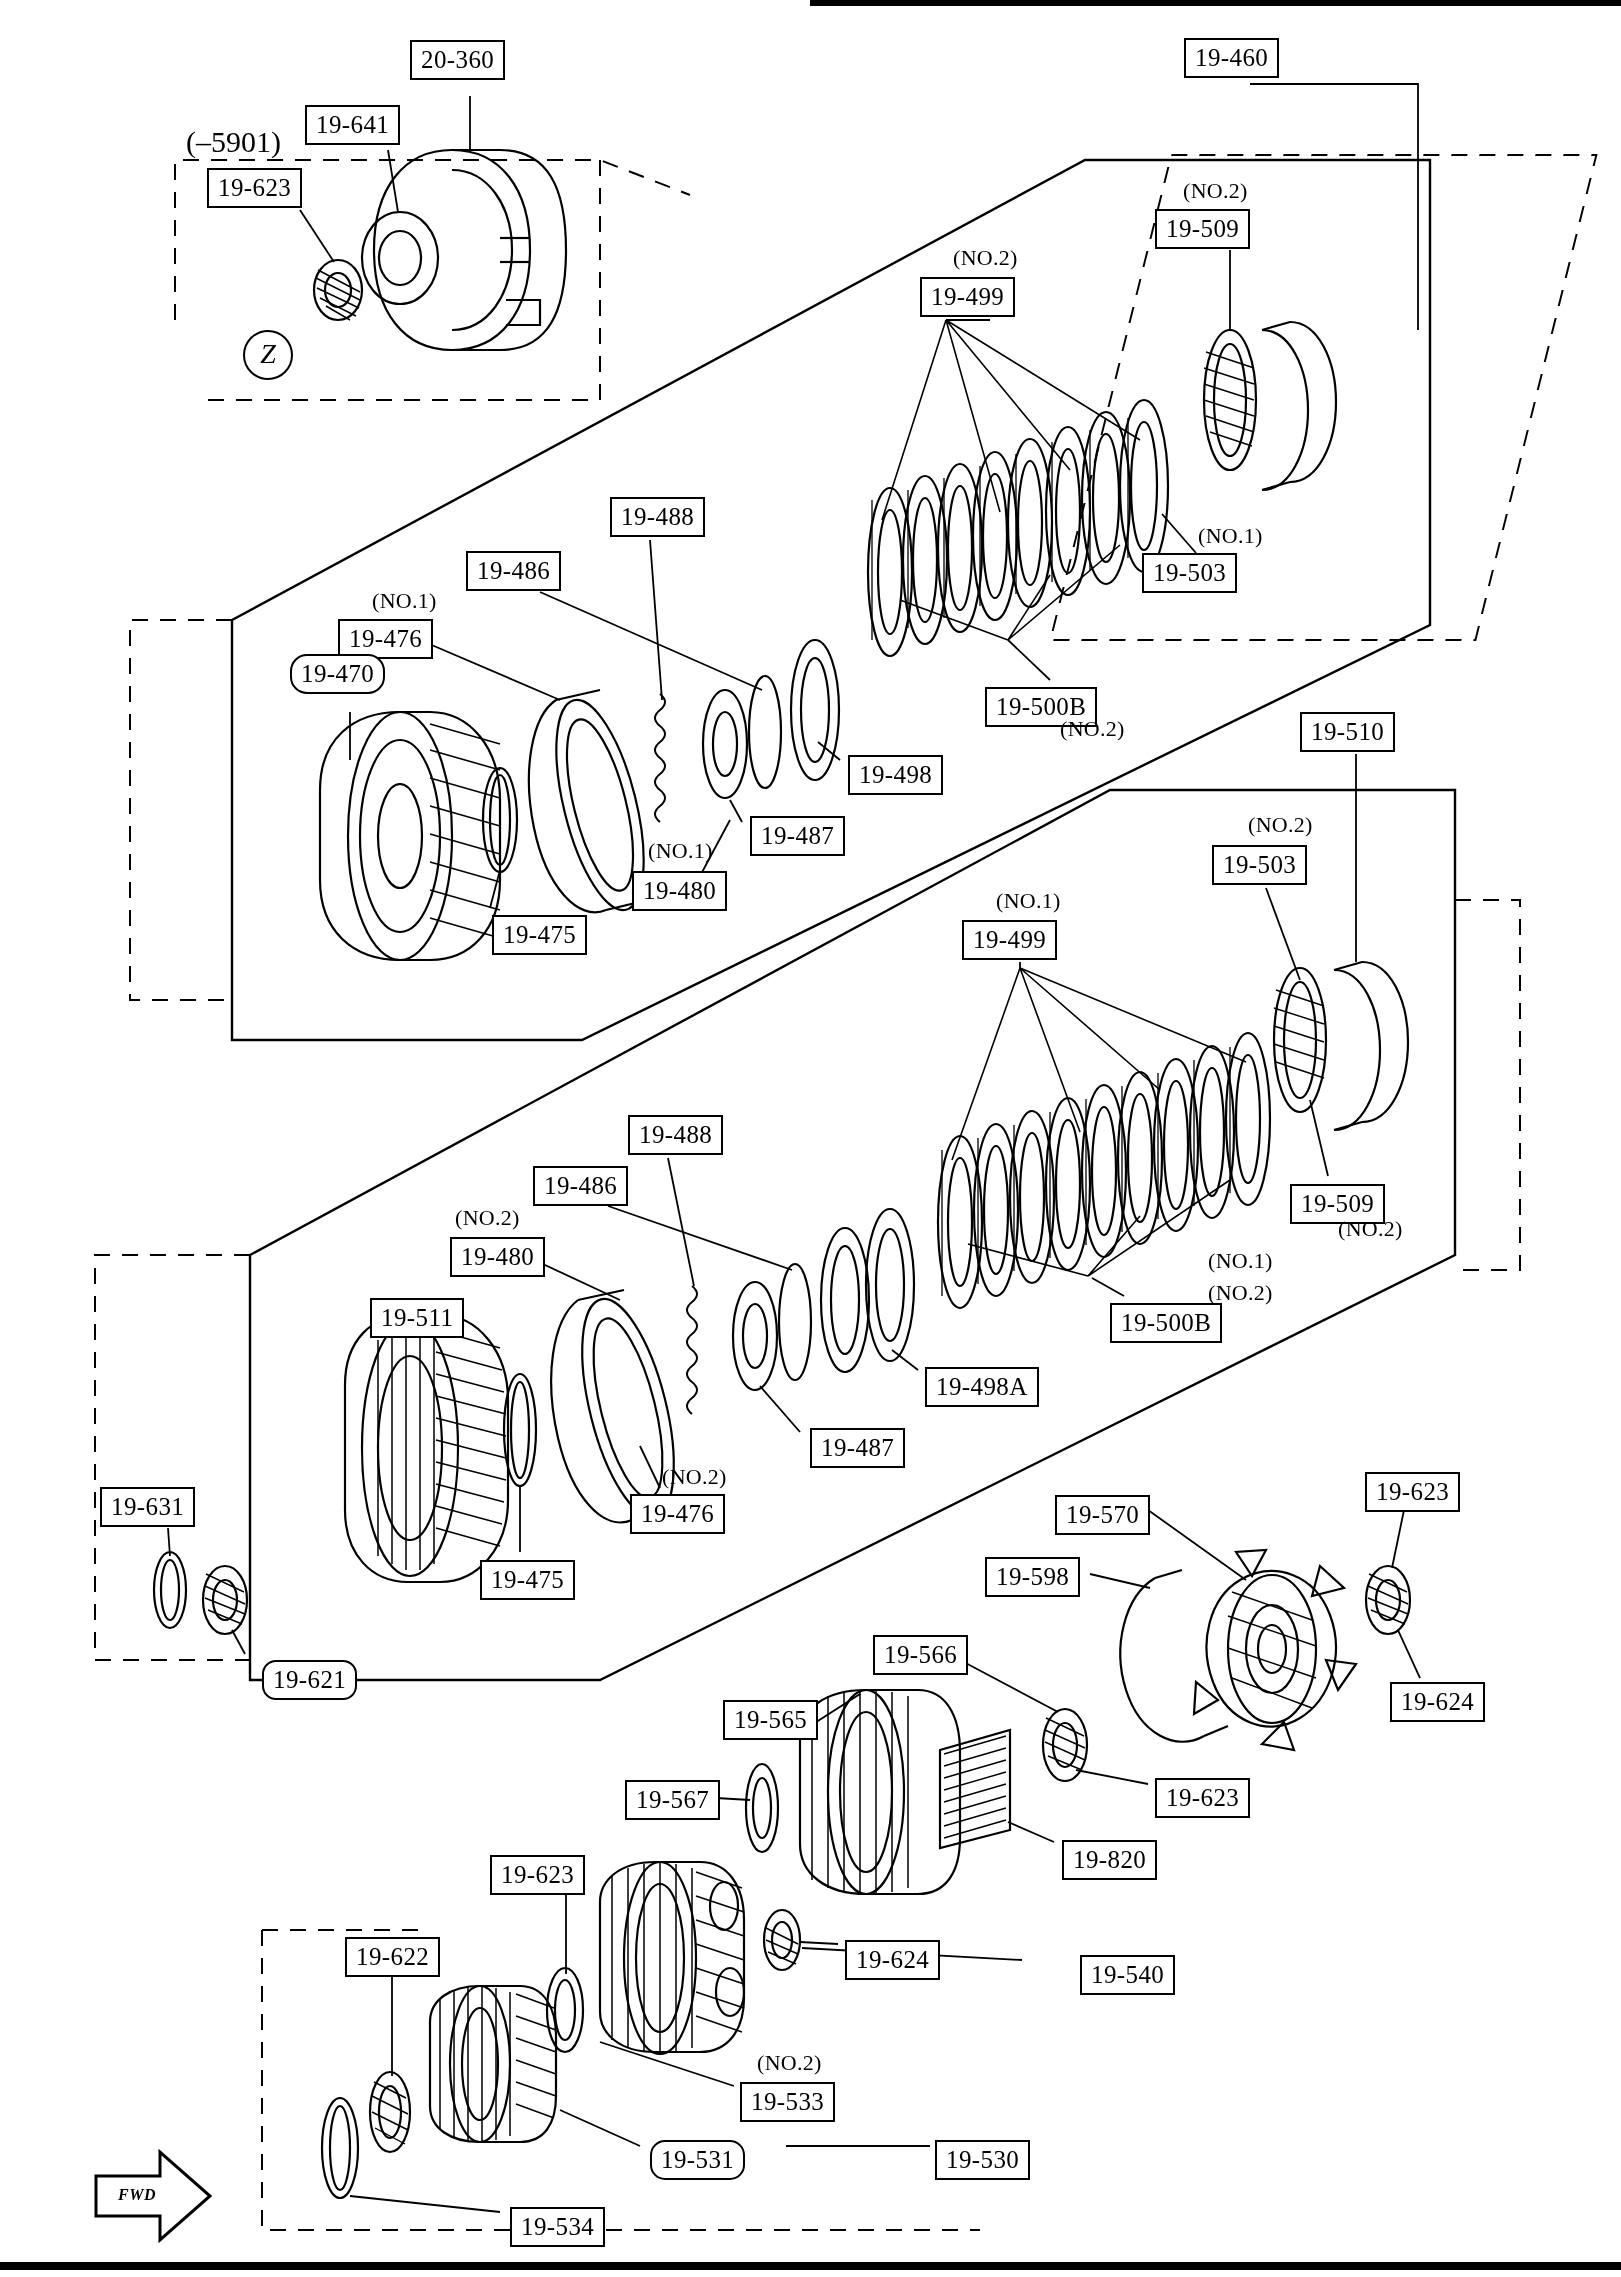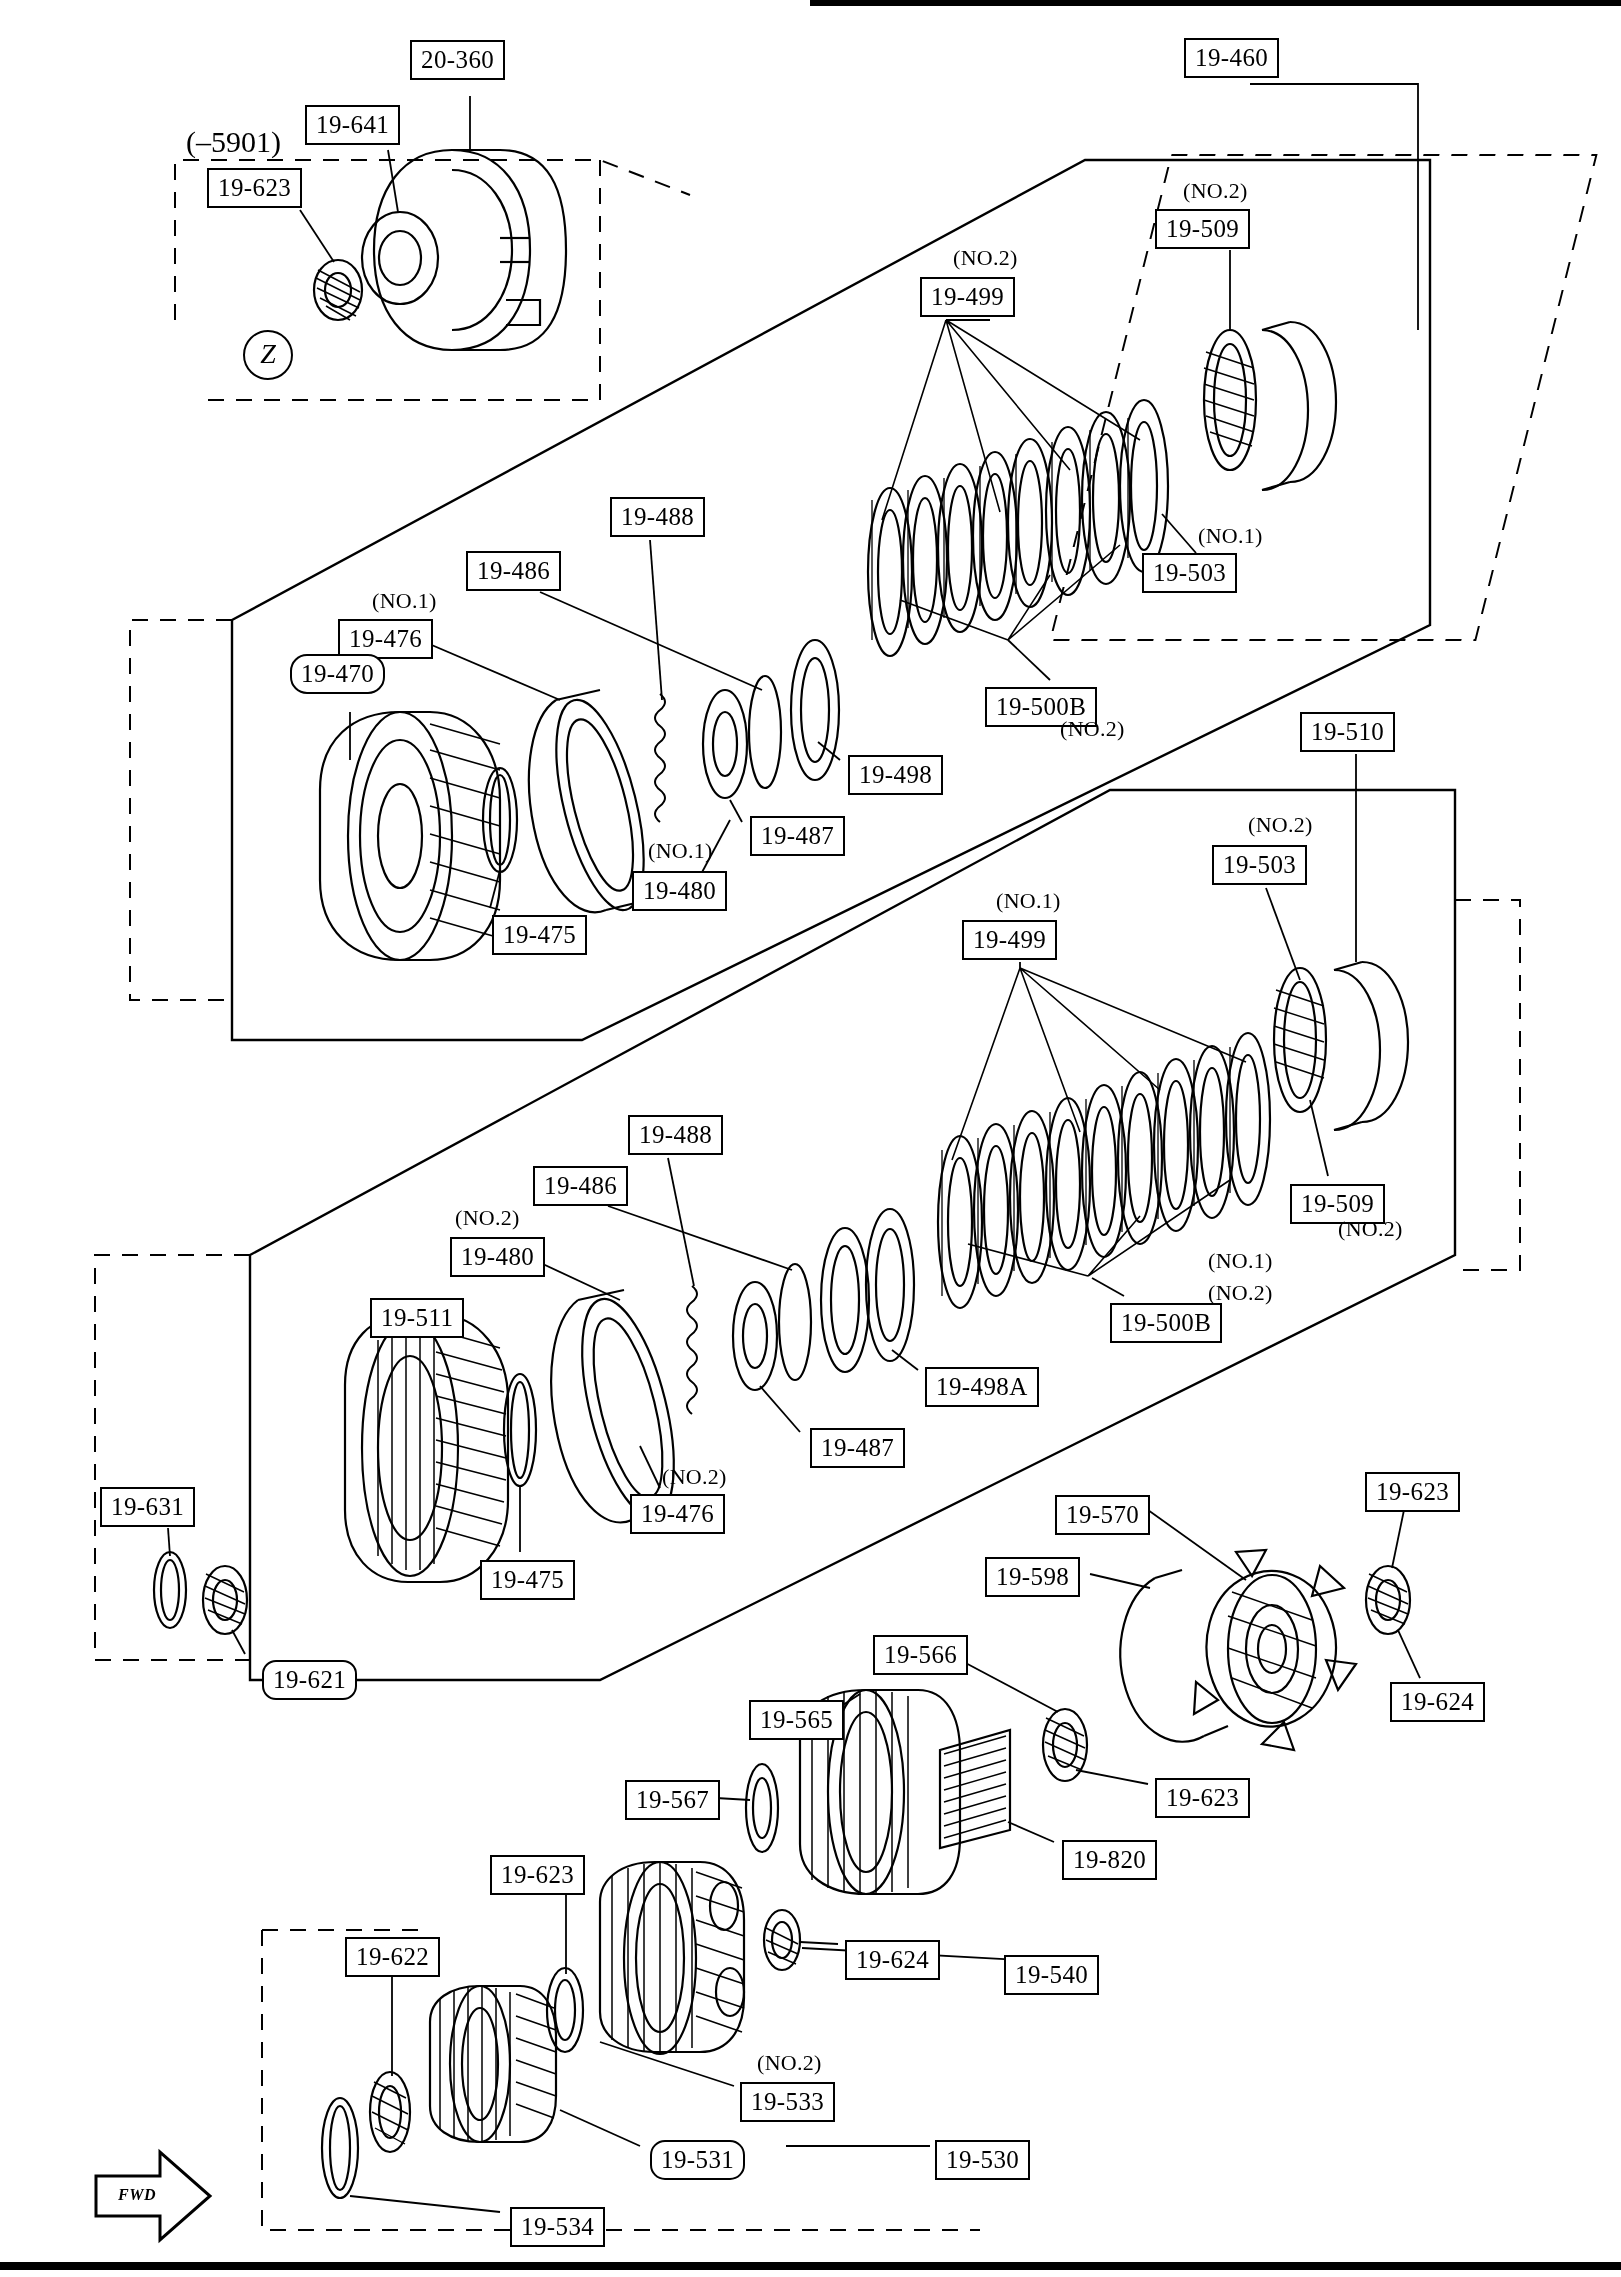--- a/index.html
+++ b/index.html
@@ -457,28 +457,28 @@
   <div class="callout" style="left:810px;top:1428px;">19-487</div>
   <div class="callout" style="left:630px;top:1494px;">19-476</div>
   <div class="callout" style="left:480px;top:1560px;">19-475</div>
   <div class="callout" style="left:100px;top:1487px;">19-631</div>
   <div class="callout" style="left:262px;top:1660px;border-radius:14px;">19-621</div>
   <div class="callout" style="left:1365px;top:1472px;">19-623</div>
   <div class="callout" style="left:1055px;top:1495px;">19-570</div>
   <div class="callout" style="left:985px;top:1557px;">19-598</div>
   <div class="callout" style="left:1390px;top:1682px;">19-624</div>
   <div class="callout" style="left:873px;top:1635px;">19-566</div>
-  <div class="callout" style="left:749px;top:1700px;">19-565</div>
+  <div class="callout" style="left:723px;top:1700px;">19-565</div>
   <div class="callout" style="left:1155px;top:1778px;">19-623</div>
   <div class="callout" style="left:625px;top:1780px;">19-567</div>
   <div class="callout" style="left:1062px;top:1840px;">19-820</div>
   <div class="callout" style="left:490px;top:1855px;">19-623</div>
   <div class="callout" style="left:345px;top:1937px;">19-622</div>
   <div class="callout" style="left:845px;top:1940px;">19-624</div>
-  <div class="callout" style="left:1004px;top:1955px;">19-540</div>
+  <div class="callout" style="left:1080px;top:1955px;">19-540</div>
   <div class="callout" style="left:740px;top:2082px;">19-533</div>
   <div class="callout" style="left:650px;top:2140px;border-radius:15px;">19-531</div>
   <div class="callout" style="left:935px;top:2140px;">19-530</div>
   <div class="callout" style="left:510px;top:2207px;">19-534</div>
 
   <div class="note" style="left:1183px;top:178px;">(NO.2)</div>
   <div class="note" style="left:953px;top:245px;">(NO.2)</div>
   <div class="note" style="left:1198px;top:523px;">(NO.1)</div>
   <div class="note" style="left:372px;top:588px;">(NO.1)</div>
   <div class="note" style="left:648px;top:838px;">(NO.1)</div>

